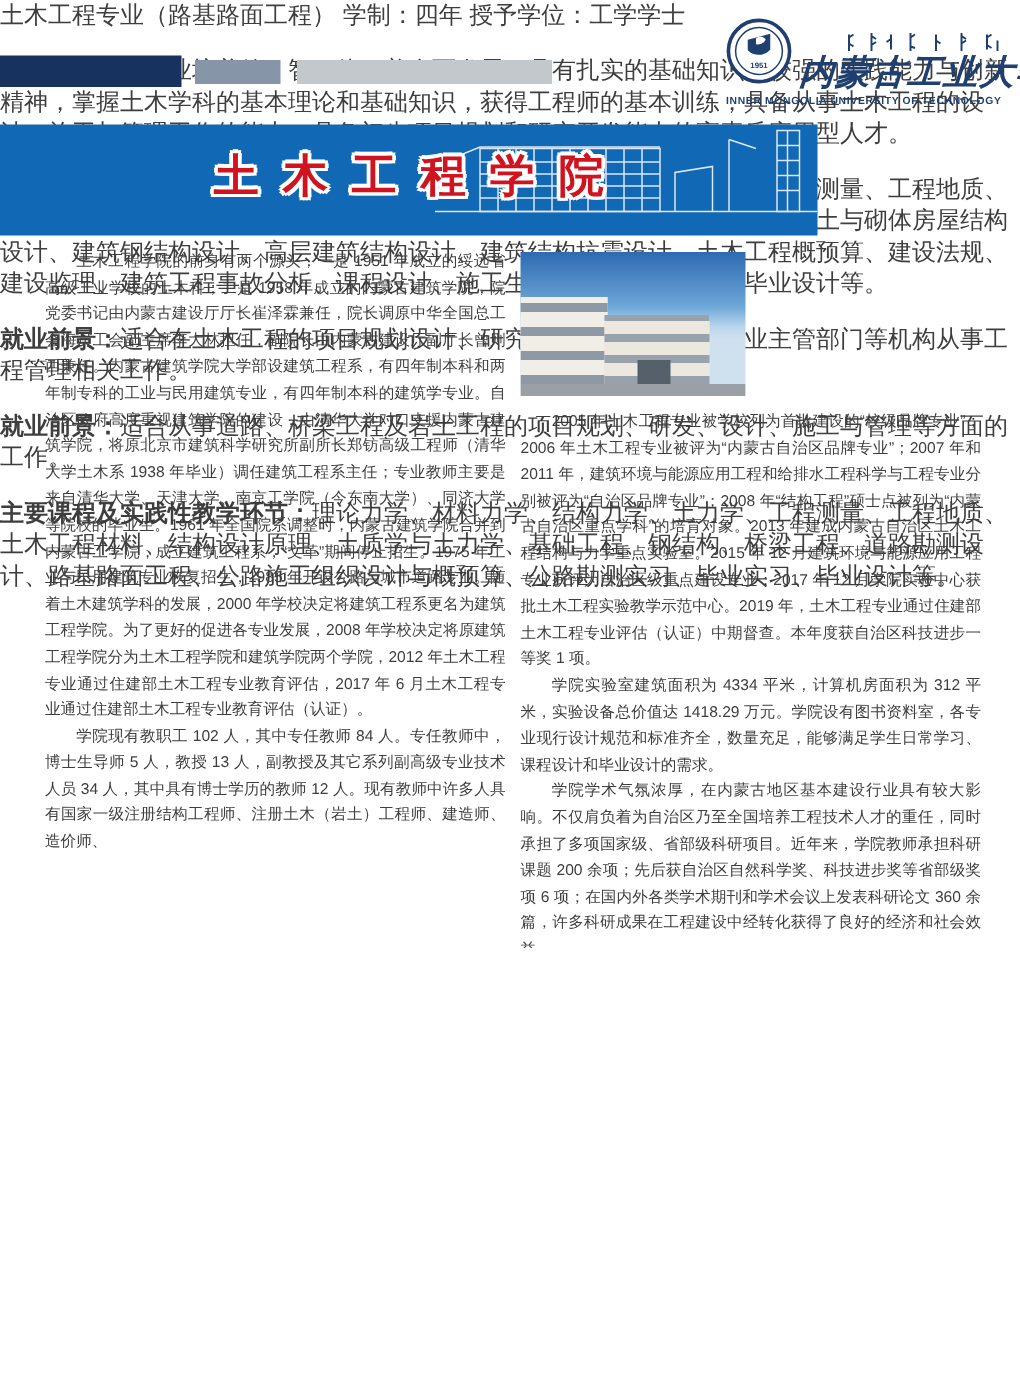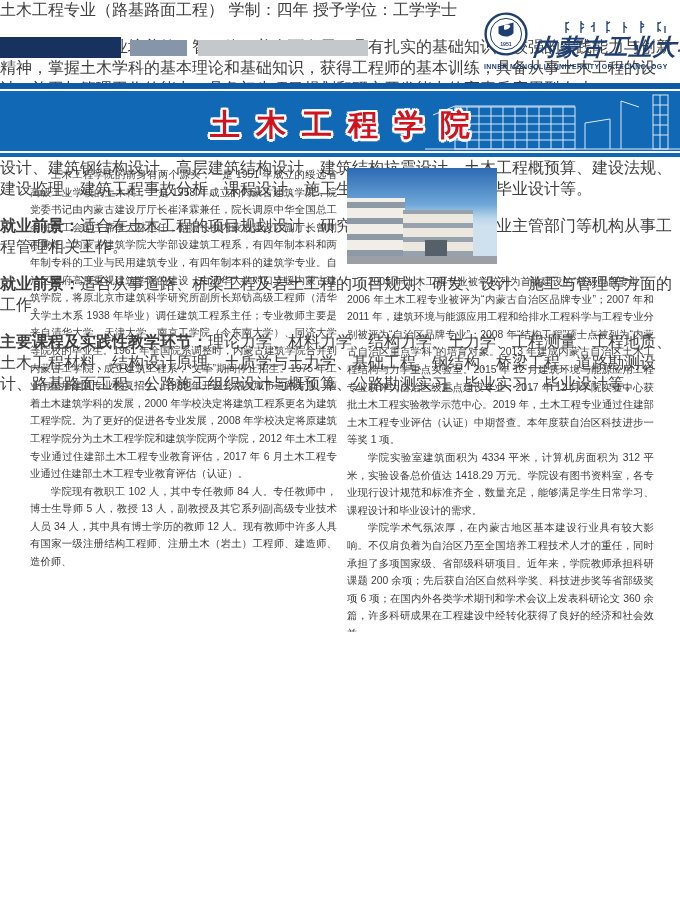--- a/index.html
+++ b/index.html
@@ -15,21 +15,21 @@
   .logo{position:absolute;right:28px;top:12px;width:168px;}
   .logo-row{display:flex;align-items:flex-end;}
   .emblem{flex:0 0 auto;margin-right:5px;}
   .logo-right{display:flex;flex-direction:column;align-items:center;}
   .mong{height:15px;margin-bottom:1px;}
   .uni-cn{font-family:"Liberation Serif","DejaVu Serif",serif;font-weight:bold;font-style:italic;
           font-size:23px;line-height:24px;color:#1e3f70;letter-spacing:1px;transform:skewX(-4deg);white-space:nowrap;}
   .uni-en{margin-top:3px;font-size:6.9px;font-weight:bold;letter-spacing:0.45px;color:#1e3f70;white-space:nowrap;text-align:center;}
 
   
-  .banner{position:absolute;left:0;top:83px;width:680px;height:74px;display:flex;flex-direction:column;}
+  .banner{position:absolute;left:0;top:83px;width:545px;height:74px;display:flex;flex-direction:row;}
   .banner-strip-top{height:6px;background:#0e5aa6;}
   .banner-wline{height:2px;background:#ffffff;}
   .banner-body{position:relative;flex:1;background:#1168b4;overflow:hidden;}
   .banner-strip-bot{height:4px;background:#1168b4;}
   .banner-title{position:relative;z-index:2;text-align:center;margin-top:14px;
       font-size:30px;font-weight:bold;color:#cf1420;letter-spacing:16px;padding-left:16px;
       text-shadow:-2px -2px 0 #fff,2px -2px 0 #fff,-2px 2px 0 #fff,2px 2px 0 #fff,
                   0 -2.5px 0 #fff,0 2.5px 0 #fff,-2.5px 0 0 #fff,2.5px 0 0 #fff;}
   .banner-art{position:absolute;right:0;top:2px;z-index:1;opacity:.85;}
 

